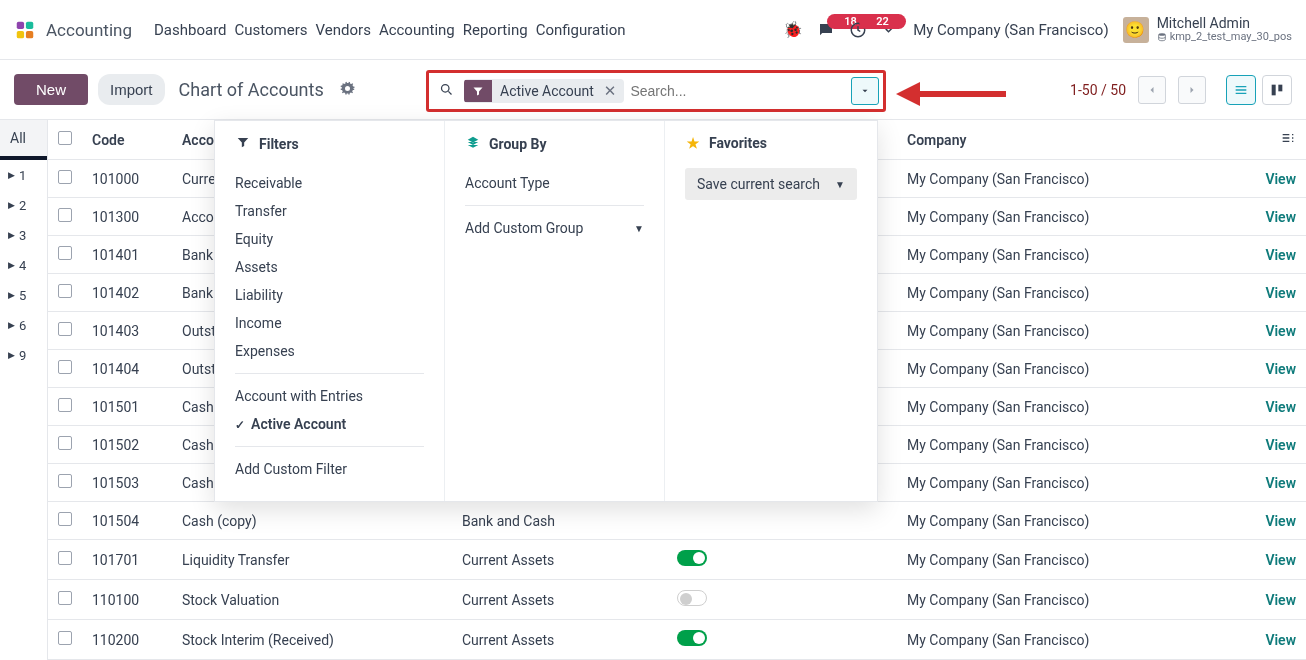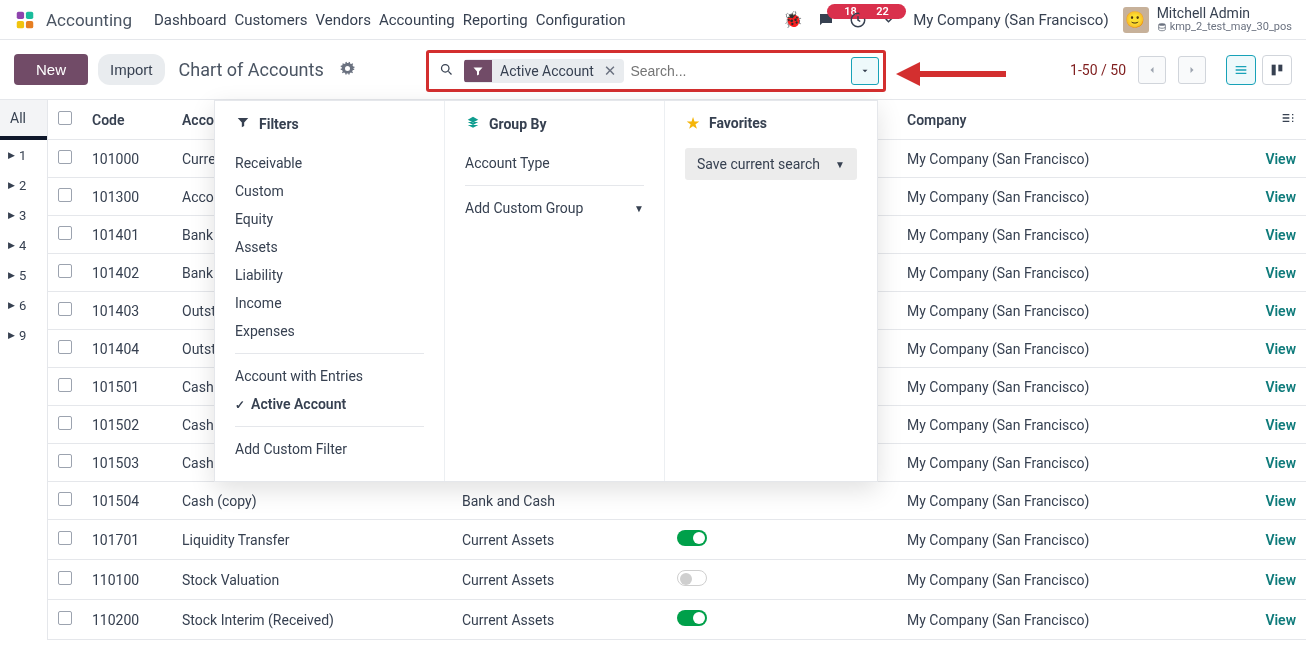--- a/index.html
+++ b/index.html
@@ -1,19 +1,19 @@
 <!DOCTYPE html>
 <html><head>
 <meta charset="utf-8">
 <style>
   * { box-sizing: border-box; margin: 0; padding: 0; }
   body { font-family: -apple-system, BlinkMacSystemFont, "Segoe UI", Roboto, Arial, sans-serif; font-size: 14px; color: #374151; background:#fff; width:1306px; }
 
   
-  .navbar { display:flex; align-items:center; height:40px; padding:0 14px; border-bottom:1px solid #e5e7eb; }
+  .navbar { display:flex; align-items:center; height:60px; padding:0 14px; border-bottom:1px solid #e5e7eb; }
   .brand-icon { width:22px; height:22px; margin-right:10px; }
   .app-name { font-size:17px; color:#4b5563; margin-right:22px; }
   .nav-menus { display:flex; gap:8px; }
   .nav-menus span { color:#374151; font-size:15px; cursor:pointer; }
   .nav-right { margin-left:auto; display:flex; align-items:center; gap:14px; }
   .bug-icon, .tool-icon { font-size:16px; color:#374151; }
   .chat-wrap, .clock-wrap { position:relative; display:flex; align-items:center; }
   .chat-wrap svg, .clock-wrap svg { width:18px; height:18px; }
   .badge { position:absolute; top:-7px; left:10px; background:#d9304c; color:#fff; font-size:11px; border-radius:9px; padding:0 17px; line-height:15px; font-weight:600; }
   .company-name { font-size:15px; color:#374151; }
@@ -397,21 +397,21 @@
       <div class="dd-head">
         <span class="ico">
           <svg width="14" height="14" viewBox="0 0 24 24" fill="#374151">
               <path d="M3 5h18l-7 8v6l-4 2v-8z"></path>
             </svg>
         </span>
         <span>Filters</span>
       </div>
       <div id="filters-list">
           <div class="dd-item">Receivable</div>
-          <div class="dd-item">Custom</div>
+          <div class="dd-item">Transfer</div>
           <div class="dd-item">Equity</div>
           <div class="dd-item">Assets</div>
           <div class="dd-item">Liability</div>
           <div class="dd-item">Income</div>
           <div class="dd-item">Expenses</div>
         </div>
       <div class="dd-sep"></div>
       <div id="filters-list2">
           <div class="dd-item">Account with Entries</div>
         </div>

